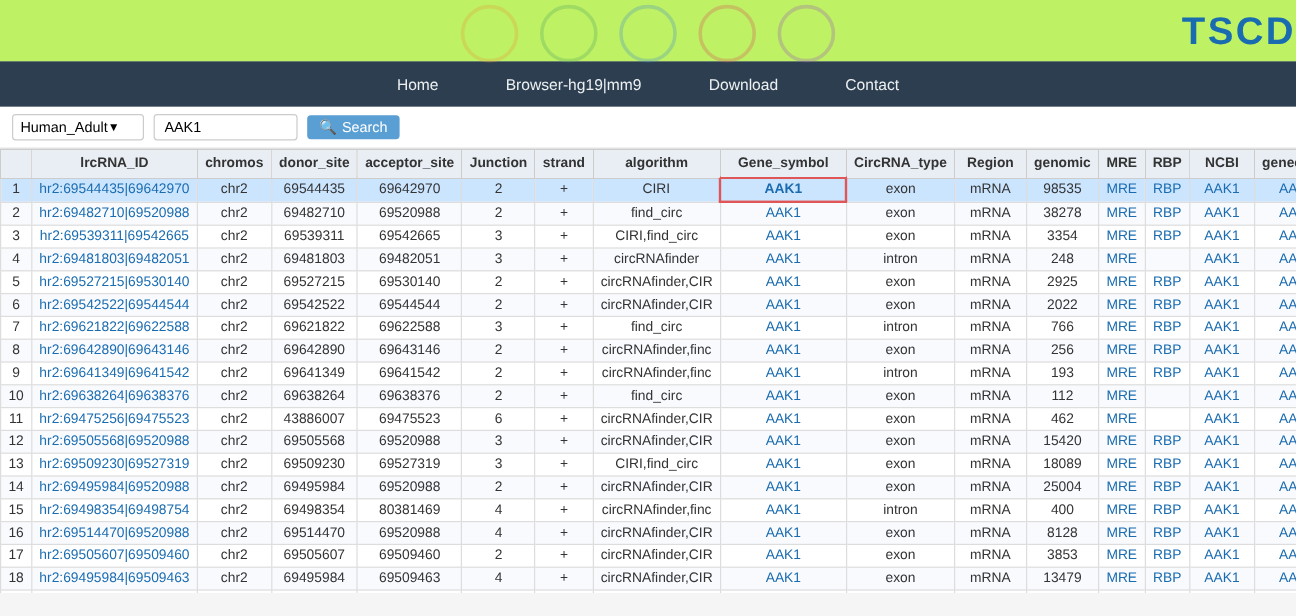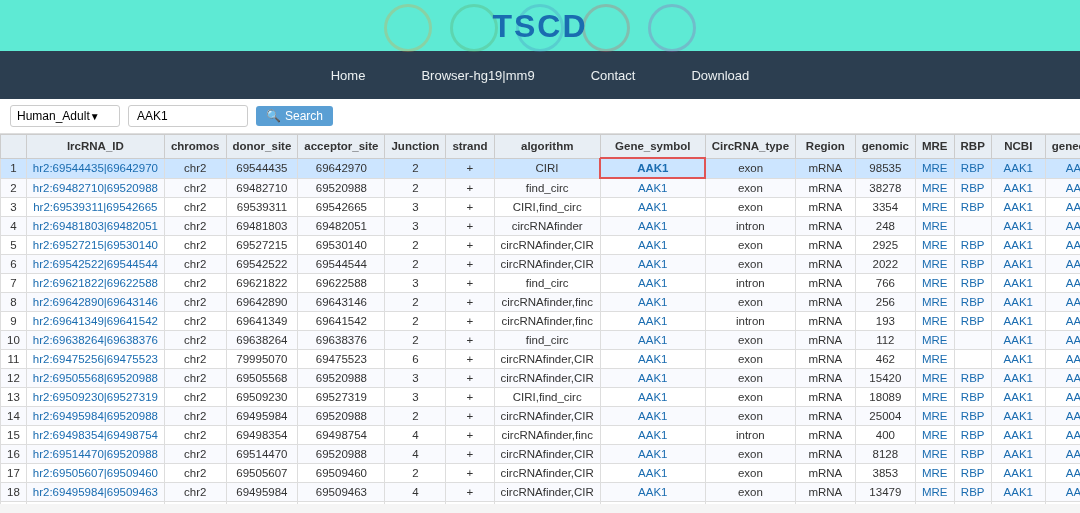--- a/index.html
+++ b/index.html
@@ -1,21 +1,21 @@
 <!DOCTYPE html>
 <html><head>
   <meta charset="utf-8">
   <style>
     * { margin: 0; padding: 0; box-sizing: border-box; }
     body { font-family: Arial, sans-serif; font-size: 12px; background: #f5f5f5; width: 1080px; min-height: 513px; overflow: hidden; }
 
     
     .logo-area {
-      background: #5eead4;
-      text-align: center;
+      background: #bef264;
+      text-align: right;
       padding: 8px 0 6px;
       position: relative;
     }
     .logo-title {
       font-size: 32px;
       font-weight: bold;
       color: #1a6cb0;
       letter-spacing: 2px;
     }
     .logo-subtitle {
@@ -43,21 +43,21 @@
     .logo-circle:nth-child(3) { border-color: #4a90c4; }
     .logo-circle:nth-child(4) { border-color: #d45a5a; }
     .logo-circle:nth-child(5) { border-color: #9b59b6; }
 
     
     .navbar {
       background: #2c3e50;
       display: flex;
       align-items: center;
       justify-content: center;
-      height: 48px;
+      height: 38px;
     }
     .nav-item {
       color: #ecf0f1;
       padding: 0 28px;
       height: 38px;
       display: flex;
       align-items: center;
       cursor: pointer;
       font-size: 13px;
       font-weight: 500;
@@ -164,22 +164,22 @@
     <div class="logo-circle" style="border-color:#9b59b6;"></div>
   </div>
   <div style="position:relative;display:inline-flex;align-items:center;">
     <span class="logo-title">TSCD</span>
   </div>
 </div>
 
 <nav class="navbar">
   <div class="nav-item">Home</div>
   <div class="nav-item">Browser-hg19|mm9</div>
+  <div class="nav-item">Download</div>
   <div class="nav-item">Contact</div>
-  <div class="nav-item">Download</div>
 </nav>
 
 <div class="search-bar">
   <div class="dropdown-select">
     <span>Human_Adult</span>
     <span style="font-size:10px;">▼</span>
   </div>
   <input class="search-input" type="text" value="AAK1" style="">
   <button class="search-btn">
     <span>🔍</span>
@@ -387,21 +387,21 @@
           <td>112</td>
           <td class="link mre-link">MRE</td>
           <td></td>
           <td class="link">AAK1</td>
           <td class="link">AAK1</td>
         </tr>
         <tr>
           <td>11</td>
           <td class="link">hr2:69475256|69475523</td>
           <td>chr2</td>
-          <td>79995070</td>
+          <td>43886007</td>
           <td>69475523</td>
           <td>6</td>
           <td>+</td>
           <td>circRNAfinder,CIR</td>
           <td class="link">AAK1</td>
           <td>exon</td>
           <td>mRNA</td>
           <td>462</td>
           <td class="link mre-link">MRE</td>
           <td></td>
@@ -460,21 +460,21 @@
           <td class="link mre-link">MRE</td>
           <td class="link rbp-link">RBP</td>
           <td class="link">AAK1</td>
           <td class="link">AAK1</td>
         </tr>
         <tr>
           <td>15</td>
           <td class="link">hr2:69498354|69498754</td>
           <td>chr2</td>
           <td>69498354</td>
-          <td>69498754</td>
+          <td>80381469</td>
           <td>4</td>
           <td>+</td>
           <td>circRNAfinder,finc</td>
           <td class="link">AAK1</td>
           <td>intron</td>
           <td>mRNA</td>
           <td>400</td>
           <td class="link mre-link">MRE</td>
           <td class="link rbp-link">RBP</td>
           <td class="link">AAK1</td>

